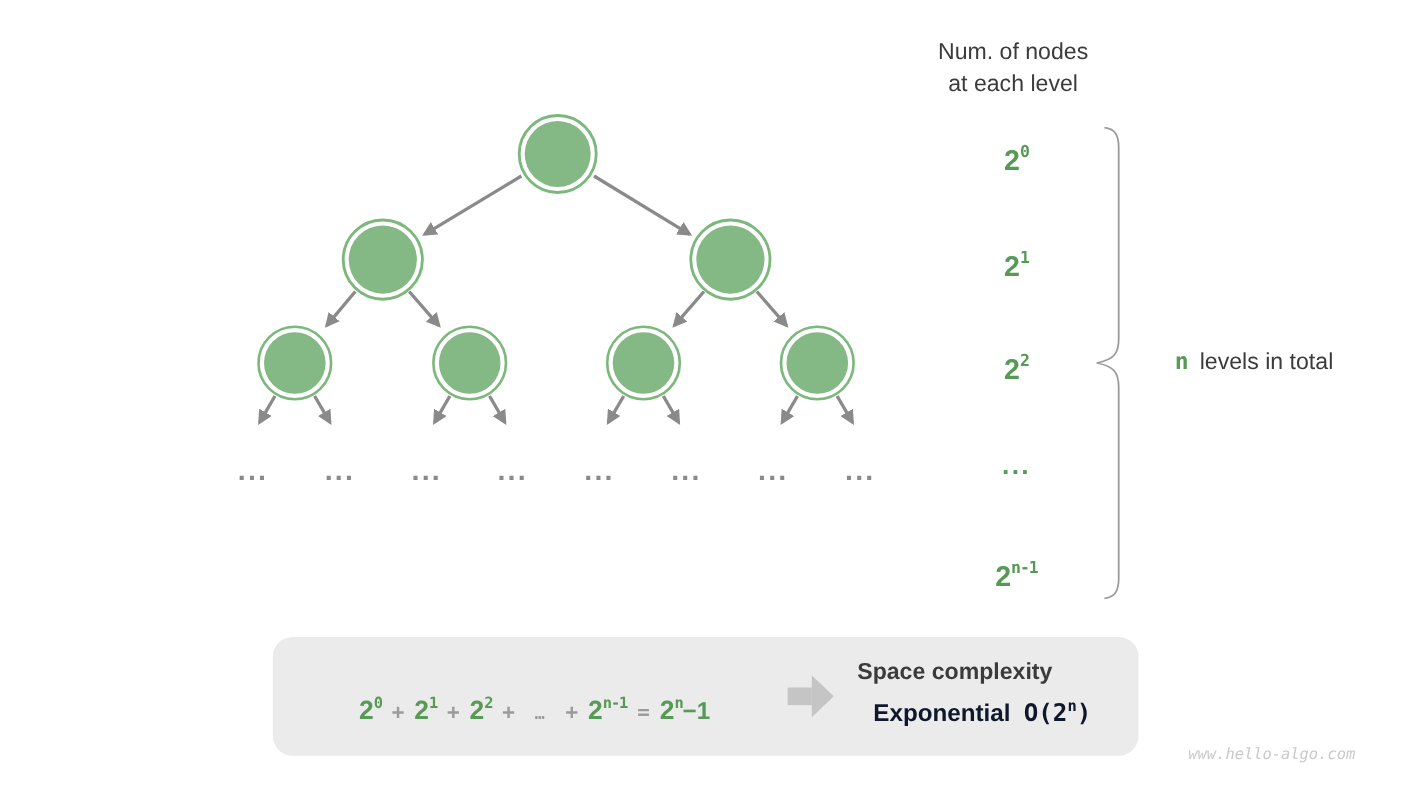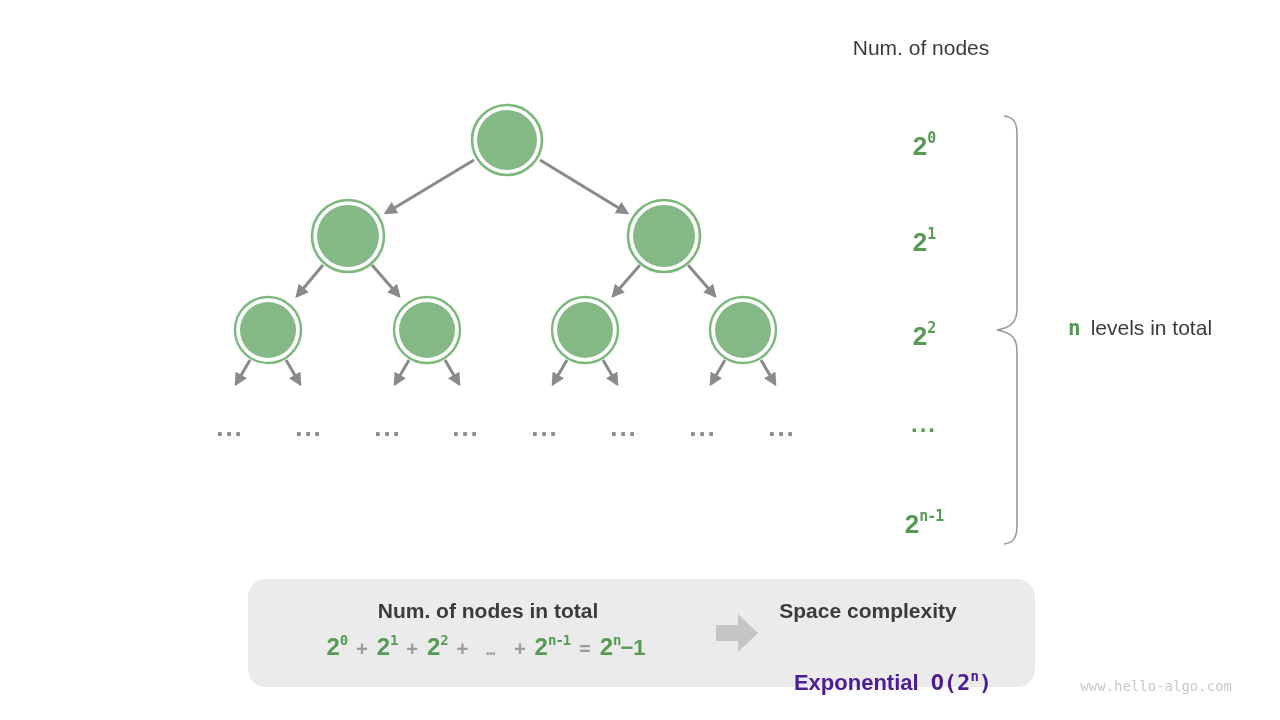--- a/index.html
+++ b/index.html
@@ -58,38 +58,38 @@
     position:relative;top:-1px;letter-spacing:-1px;
   }
   .formula .term .tail{font-size:22px;}
   .formula .op{
     color:#9b9b9b;font-weight:bold;font-size:19px;margin:0 9px;
     font-family:"DejaVu Sans Mono",monospace;
   }
   .formula .op.dots{font-size:15px;letter-spacing:1px;}
 
   .complexity{
-    left:893px;top:669px;color:#4c1d95;font-weight:bold;font-size:22px;white-space:nowrap;
+    left:893px;top:635px;color:#0f172a;font-weight:bold;font-size:22px;white-space:nowrap;
   }
   .complexity .oo{font-family:"DejaVu Sans Mono",monospace;margin-left:12px;letter-spacing:0;}
   .complexity sup{
     font-family:"DejaVu Sans Mono",monospace;font-size:14px;position:relative;top:-1px;
   }
 
   
   .big-arrow-rect{left:716px;top:625px;width:22px;height:16px;background:#c5c5c5;}
   .big-arrow-head{
     left:738px;top:614px;width:0;height:0;
     border-top:19px solid transparent;border-bottom:19px solid transparent;
     border-left:20px solid #c5c5c5;
   }
 
   .watermark{
     right:48px;top:678px;font-family:"DejaVu Sans Mono",monospace;font-size:14px;
-    color:#c9c9c9;white-space:nowrap;
+    color:#c9c9c9;white-space:nowrap;font-style:italic;
   }
 </style>
 </head>
 <body>
 
 <div id="canvas">
 
   <svg class="abs" style="left:0;top:0" width="1280" height="720" viewBox="0 0 1280 720">
     <defs>
       <marker id="arrow" viewBox="0 0 10 10" refX="8" refY="5" markerWidth="4.4" markerHeight="4.4" orient="auto-start-reverse" markerUnits="strokeWidth">
@@ -148,20 +148,21 @@
     </g>
 
     <path d="M 1004,116 C 1013,117 1017,122 1017,134 L 1017,308
              C 1017,321 1013,327 997,330
              C 1013,333 1017,339 1017,352 L 1017,526
              C 1017,538 1013,543 1004,544" fill="none" stroke="#9a9a9a" stroke-width="1.6"></path>
   </svg>
 
   <div class="abs center header-title">
     <span>Num. of nodes</span>
+    <span>at each level</span>
   </div>
 
   <div class="abs center lvl-label" style="top:124px"><span>2</span><sup>0</sup></div>
   <div class="abs center lvl-label" style="top:220px"><span>2</span><sup>1</sup></div>
   <div class="abs center lvl-label" style="top:314px"><span>2</span><sup>2</sup></div>
   <div class="abs center lvl-dots" style="top:409px">...</div>
   <div class="abs center lvl-label" style="top:502px"><span>2</span><sup>n-1</sup></div>
 
   <div class="abs brace-label">
     <span class="n">n</span><span>levels in total</span>
@@ -171,21 +172,20 @@
   <div class="abs center tree-dots" style="left:309px;top:412px">...</div>
   <div class="abs center tree-dots" style="left:388px;top:412px">...</div>
   <div class="abs center tree-dots" style="left:466px;top:412px">...</div>
   <div class="abs center tree-dots" style="left:545px;top:412px">...</div>
   <div class="abs center tree-dots" style="left:624px;top:412px">...</div>
   <div class="abs center tree-dots" style="left:703px;top:412px">...</div>
   <div class="abs center tree-dots" style="left:782px;top:412px">...</div>
 
   <div class="abs summary-box"></div>
 
-  <div class="abs center sum-title" style="left:488px;top:599px">Num. of nodes in total</div>
 
   <div class="abs center formula">
     <span class="term"><span>2</span><sup>0</sup></span>
     <span class="op">+</span>
     <span class="term"><span>2</span><sup>1</sup></span>
     <span class="op">+</span>
     <span class="term"><span>2</span><sup>2</sup></span>
     <span class="op">+</span>
     <span class="op dots">…</span>
     <span class="op">+</span>

